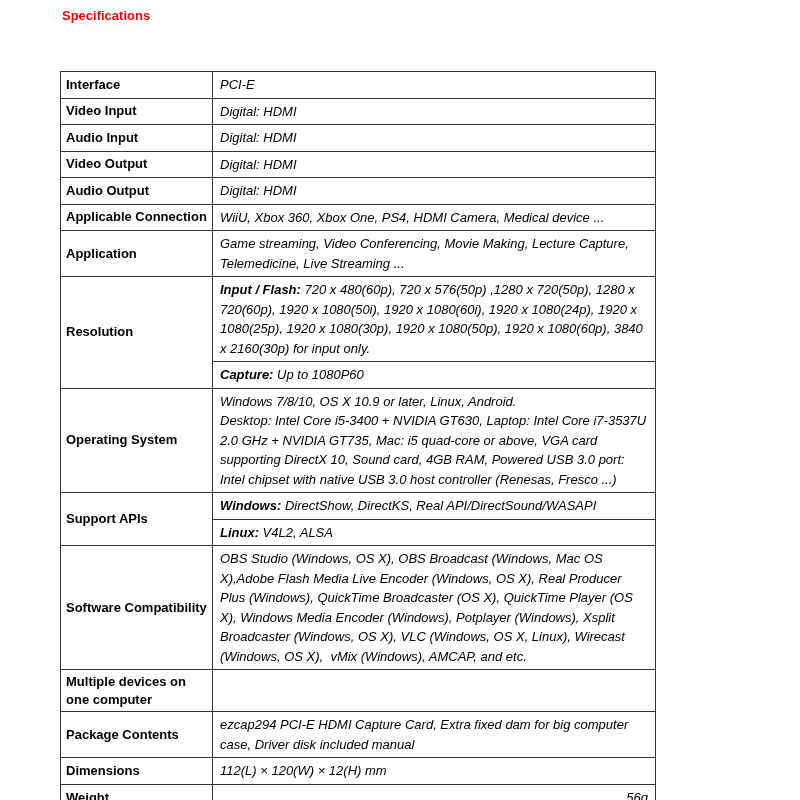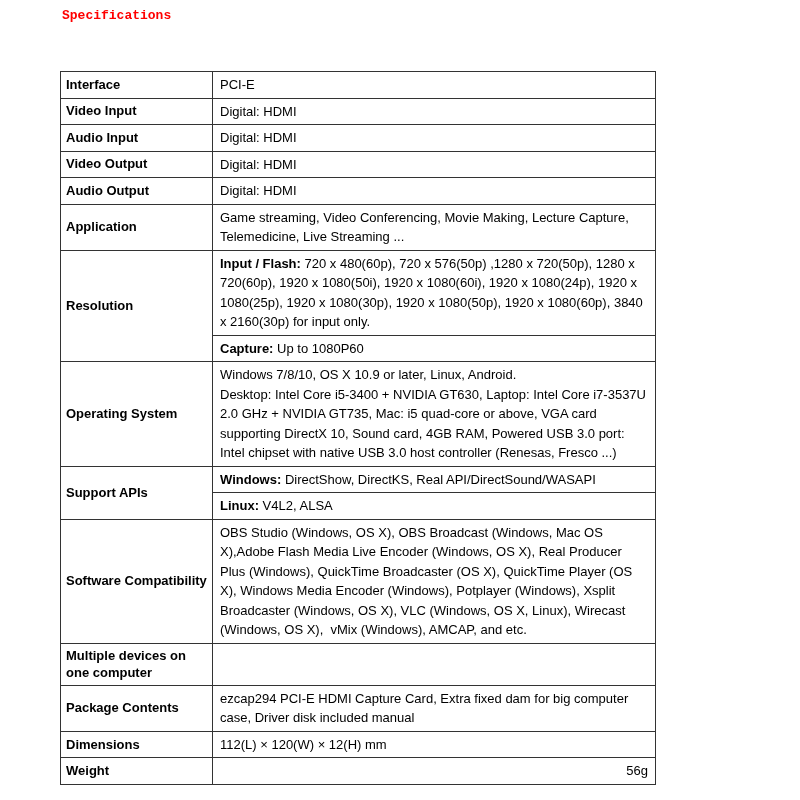--- a/index.html
+++ b/index.html
@@ -12,21 +12,20 @@
   .page {
     width: 800px;
     height: 800px;
     padding: 8px 0 0 60px;
   }
   .title {
     color: var(--title-color, #ff0000);
     font-size: 13px;
     font-weight: bold;
     margin: 0 0 7px 2px;
-    font-family: Liberation Mono, monospace;
   }
   .spec-table {
     width: 596px;
     border: 1px solid var(--border-color, #333);
     margin-top: 48px;
   }
   .spec-row {
     display: flex;
     align-items: stretch;
     border-bottom: 1px solid var(--border-color, #333);
@@ -40,20 +39,21 @@
     font-weight: bold;
     border-right: 1px solid var(--border-color, #333);
     display: flex;
     align-items: center;
     line-height: 1.35;
   }
   .value-col {
     flex: 1;
     display: flex;
     flex-direction: column;
+    font-style: italic;
   }
   .value-cell {
     flex: 1;
     padding: 3px 7px;
     font-size: 13px;
     line-height: 1.5;
     white-space: pre-wrap;
   }
   .value-cell + .value-cell {
     border-top: 1px solid var(--border-color, #333);
@@ -87,20 +87,26 @@
       <div class="spec-row">
         <div class="label-cell">Video Output</div>
         <div class="value-col">
           <div class="value-cell"><span>Digital: HDMI</span></div>
         </div>
       </div>
       <div class="spec-row">
         <div class="label-cell">Audio Output</div>
         <div class="value-col">
           <div class="value-cell"><span>Digital: HDMI</span></div>
+        </div>
+      </div>
+      <div class="spec-row">
+        <div class="label-cell">Applicable Connection</div>
+        <div class="value-col">
+          <div class="value-cell"><span>WiiU, Xbox 360, Xbox One, PS4, HDMI Camera, Medical device ...</span></div>
         </div>
       </div>
       <div class="spec-row">
         <div class="label-cell">Application</div>
         <div class="value-col">
           <div class="value-cell"><span>Game streaming, Video Conferencing, Movie Making, Lecture Capture, Telemedicine, Live Streaming ...</span></div>
         </div>
       </div>
       <div class="spec-row">
         <div class="label-cell">Resolution</div>

